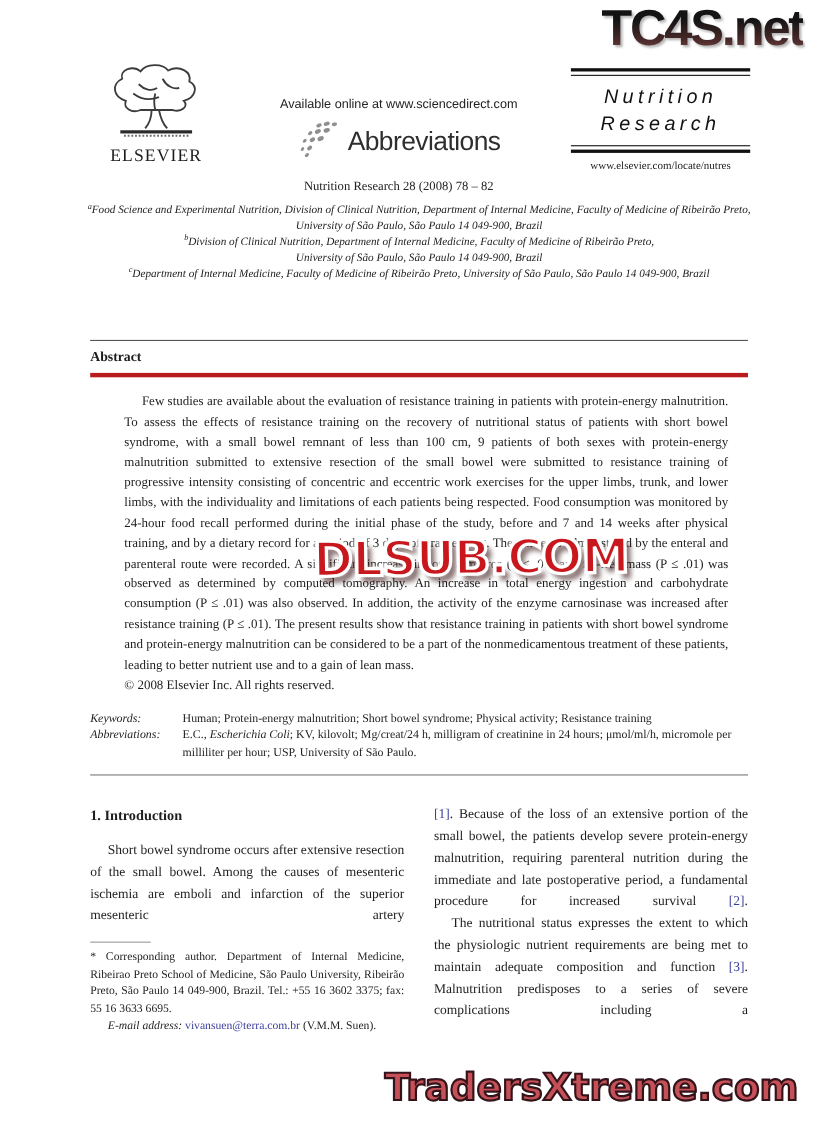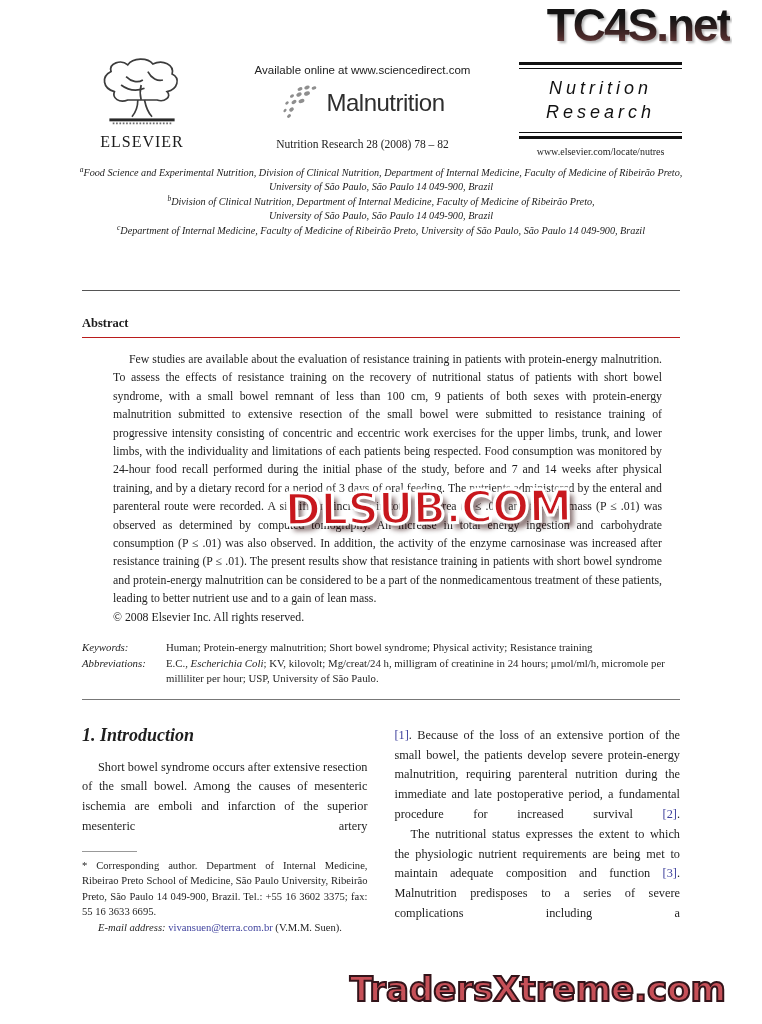--- a/index.html
+++ b/index.html
@@ -33,52 +33,52 @@
     color:#c65058; -webkit-text-stroke:2px #33141a;
     text-shadow:0 0 5px #fff, 0 0 7px #fff, 3px 3px 6px rgba(255,255,255,.9), -3px 3px 6px #fff;
     z-index:5; pointer-events:none;
   }
   
   .header { display:flex; margin:58px 50px 0 48px; align-items:flex-start; }
   .elsevier-block { width:128px; text-align:center; }
   .elsevier-block svg { display:block; margin:0 auto; }
   .elsevier-name { font-size:16px; letter-spacing:1px; margin-top:1px; }
   .center-block { flex:1; text-align:center; padding-top:6px; }
-  .avail { font-family:"Liberation Sans", sans-serif; font-size:11.5px; color:#222; }
+  .avail { font-family:"Liberation Sans", sans-serif; font-size:11.5px; color:#222;margin-top:25px; }
   .sd-row { display:flex; justify-content:center; align-items:center; margin-top:8px; gap:6px; }
   .sd-word { font-family:"Liberation Sans", sans-serif; font-size:24px; color:#2e2e2e; letter-spacing:-0.5px; }
   .citation { font-size:11.5px; margin-top:16px; color:#222; }
   .journal-block { width:163px; padding-top:4px; }
   .rule-thick-thin { border-top:3.5px solid #111; border-bottom:1.3px solid #111; height:7px; }
   .rule-thin-thick { border-top:1.3px solid #111; border-bottom:3.5px solid #111; height:7px; }
   .journal-name { text-align:center; font-family:"Liberation Sans", sans-serif; font-style:italic;
     font-size:18px; letter-spacing:4px; line-height:1.35; padding:7px 0; color:#111; }
   .journal-url { text-align:center; font-size:10px; margin-top:7px; color:#222; }
   
   .title { text-align:center; font-size:21px; line-height:1.38; margin-top:40px; color:#181818; }
   .authors { text-align:center; font-size:15px; margin-top:10px; line-height:1.45; color:#181818; }
   .authors sup { font-size:9.5px; }
   .affils { text-align:center; font-style:italic; font-size:10.2px; line-height:1.42; margin-top:9px; color:#222; }
   .affils sup { font-size:7.5px; font-style:italic; }
   .received { text-align:center; font-size:10.6px; margin-top:7px; color:#222; }
   
-  .abs-head-wrap { margin:52px 52px 0 52px; border-top:1px solid #555; border-bottom:1px solid #b91c1c; padding:22px 0 6px 0; }
+  .abs-head-wrap { margin:52px 52px 0 52px; border-top:1px solid #555; border-bottom:4px solid #b91c1c; padding:5px 0 6px 0; }
   .abs-head { font-weight:bold; font-size:12.5px; }
   .abs-body { margin:12px 70px 0 83px; font-size:11.8px; line-height:18.4px; text-align:justify; color:#1e1e1e; }
   .abs-body .indent { display:inline-block; width:16px; }
   .abs-copyright { margin:0 70px 0 83px; font-size:11.8px; line-height:18.4px; }
   
   .kw-grid { margin:14px 52px 0 52px; display:grid; grid-template-columns:84px 1fr; row-gap:0; font-size:10.8px; line-height:15.6px; }
   .kw-label { font-style:italic; color:#222; }
   .kw-value { color:#1e1e1e; }
   .bottom-rule { margin:12px 52px 0 52px; border-top:1px solid #777; }
   
   .columns { display:flex; margin:26px 52px 0 52px; gap:27px; }
   .col { width:316px; font-size:12.3px; line-height:19.8px; text-align:justify; color:#1e1e1e; }
-  .sec-heading { font-weight:bold; font-size:18px; text-align:left;font-style:italic; }
+  .sec-heading { font-weight:bold; font-size:13px; text-align:left; }
   .col p.body-p { margin-top:12px; }
   .ti { text-indent:16px; }
   .justify-last { text-align-last:justify; }
   a.ref, .link { color:#3c3f9c; text-decoration:none; }
   
   .fn-rule { width:55px; border-top:1px solid #999; margin-top:14px; }
   .footnote { margin-top:6px; font-size:10.6px; line-height:15.4px; text-align:justify; }
   .email-line { text-indent:16px; font-size:10.6px; line-height:15.4px; }
   .email-label { font-style:italic; }
   sup { line-height:0; }
@@ -123,21 +123,21 @@
               <ellipse cx="27" cy="9.5" rx="3.0" ry="2.0" transform="rotate(-18 27 9.5)"></ellipse>
               <ellipse cx="7" cy="19" rx="2.0" ry="1.4" transform="rotate(-42 7 19)"></ellipse>
               <ellipse cx="14" cy="18" rx="2.7" ry="1.8" transform="rotate(-32 14 18)"></ellipse>
               <ellipse cx="21.5" cy="17" rx="3.0" ry="2.0" transform="rotate(-24 21.5 17)"></ellipse>
               <ellipse cx="5" cy="26.5" rx="1.9" ry="1.3" transform="rotate(-50 5 26.5)"></ellipse>
               <ellipse cx="11.5" cy="25.5" rx="2.6" ry="1.8" transform="rotate(-38 11.5 25.5)"></ellipse>
               <ellipse cx="9" cy="32" rx="2.2" ry="1.5" transform="rotate(-45 9 32)"></ellipse>
             </g>
           </svg>
         </span>
-        <span class="sd-word">Malnutrition</span>
+        <span class="sd-word">Abbreviations</span>
       </div>
       <div class="citation">Nutrition Research 28 (2008) 78 – 82</div>
     </div>
 
     <div class="journal-block">
       <div class="rule-thick-thin"></div>
       <div class="journal-name">
         <span>Nutrition</span><br>
         <span>Research</span>
       </div>

